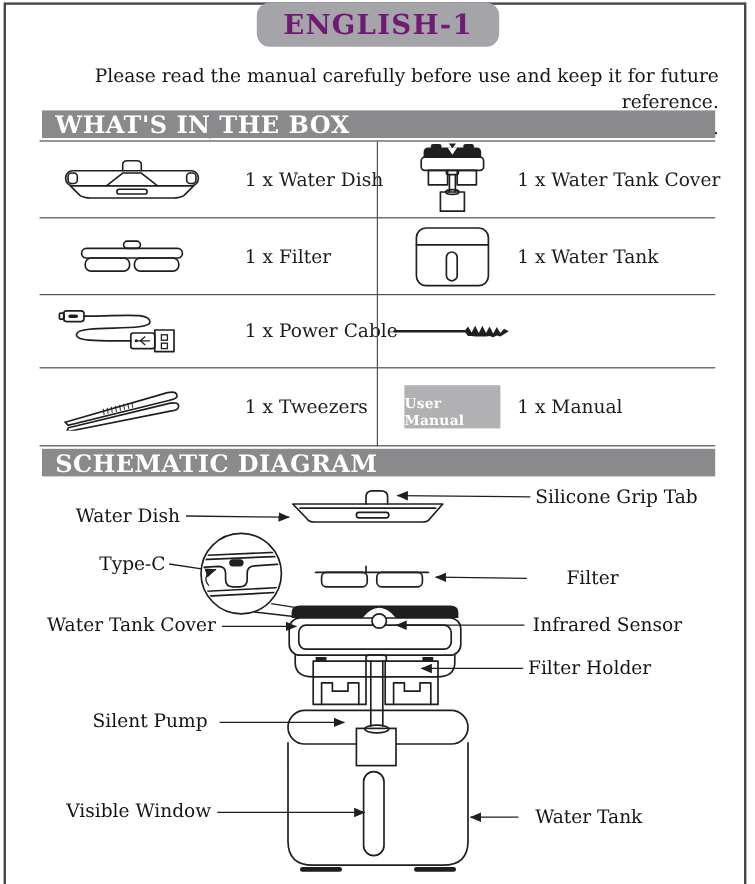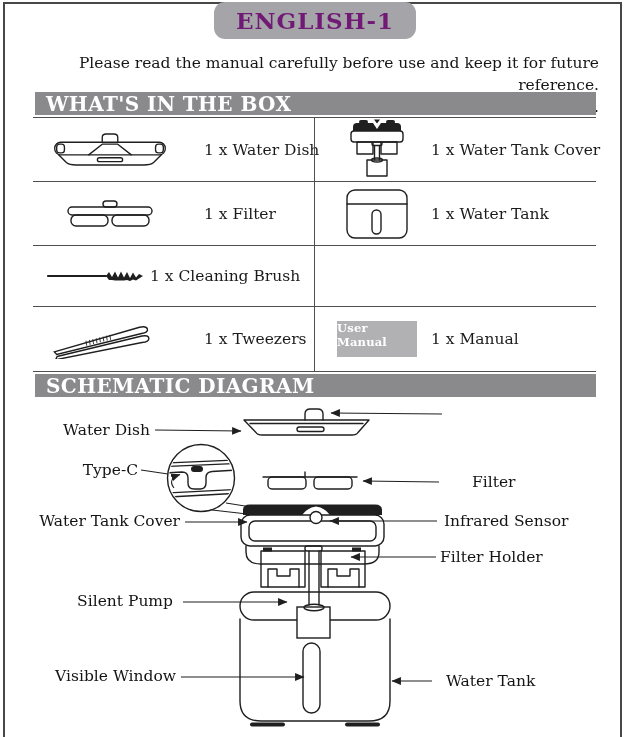--- a/index.html
+++ b/index.html
@@ -24,21 +24,21 @@
   .vdiv{position:absolute;left:281px;top:0;bottom:0;width:1px;background:#4f4f4f;z-index:2;}
   .cell{position:relative;height:100%;}
   .cell.left{width:281px;}
   .cell.right{width:282px;}
   .islot{position:absolute;top:0;height:100%;display:flex;align-items:center;justify-content:center;}
   .cell.left .islot{left:14px;width:126px;}
   .cell.right .islot{left:8px;width:110px;}
   .lbl{position:absolute;top:50%;transform:translateY(-50%);font-size:15.5px;white-space:nowrap;}
   .cell.left .lbl{left:137px;margin-left:34px;}
   .cell.right .lbl{left:117px;}
-  .manual-thumb{width:80px;height:36px;background:#b1b1b4;display:flex;align-items:flex-start;
+  .manual-thumb{width:80px;height:36px;background:#b1b1b4;display:flex;align-items:flex-end;
                 justify-content:center;}
   .manual-thumb span{color:#fff;font-weight:bold;font-size:11.5px;letter-spacing:.2px;}
   .diagram{position:absolute;left:0;top:400px;width:629px;height:337px;}
   .diagram svg.art{position:absolute;left:0;top:0;}
   .dlab{position:absolute;font-size:15.5px;line-height:18px;white-space:nowrap;color:#141414;}
   svg .ln{fill:none;stroke:#1f1f1f;stroke-width:1.4;stroke-linecap:round;stroke-linejoin:round;}
   svg .thin{fill:none;stroke:#1f1f1f;stroke-width:1.1;}
   svg .fl{fill:#1f1f1f;stroke:none;}
   svg .wf{fill:#fff;stroke:#1f1f1f;stroke-width:1.4;}
   svg .ld{fill:none;stroke:#1f1f1f;stroke-width:1.1;}
@@ -121,28 +121,46 @@
             <rect class="ln" x="3" y="2" width="60" height="48" rx="8"></rect>
             <line class="ln" x1="3" y1="16" x2="63" y2="16"></line>
             <rect class="ln" x="28" y="22" width="9" height="24" rx="4.5"></rect>
           </svg>
         </div>
         <div class="lbl">1 x Water Tank</div>
       </div>
     </div>
 
     <div class="trow r3">
+      <div class="cell left">
+        <div class="islot">
+          <svg width="126" height="44" viewBox="0 0 126 44">
+            <rect class="ln" x="6" y="5" width="17" height="9" rx="2.5"></rect>
+            <rect class="ln" x="2.5" y="7" width="4" height="5" rx="1"></rect>
+            <rect class="fl" x="10" y="8" width="8" height="3" rx="1.5"></rect>
+            <path class="ln" d="M23,9.5 C55,9.5 77,6 78,14 C79,23 20,16 17,24 C14,31 40,30 62,30"></path>
+            <rect class="ln" x="62" y="23.5" width="20" height="13" rx="2"></rect>
+            <line class="thin" x1="66" y1="30" x2="78" y2="30"></line>
+            <path class="thin" d="M70,30 L74,26.5"></path>
+            <path class="thin" d="M70,30 L74,33.5"></path>
+            <circle class="fl" cx="66.5" cy="30" r="1.3"></circle>
+            <rect class="ln" x="82" y="21" width="16" height="18"></rect>
+            <rect class="thin" x="87.5" y="25" width="5" height="4.5"></rect>
+            <rect class="thin" x="87.5" y="32" width="5" height="4.5"></rect>
+          </svg>
+        </div>
+        <div class="lbl">1 x Power Cable</div>
+      </div>
       <div class="cell right">
         <div class="islot">
           <svg width="100" height="24" viewBox="0 0 100 24">
             <line x1="2" y1="12" x2="60" y2="12" stroke="#1f1f1f" stroke-width="2.2" stroke-linecap="round"></line>
             <path class="fl" d="M60,12 L63,8 L66,13 L69,7.5 L72,13.5 L75,7.5 L78,13.5 L81,8 L84,14 L87,8.5 L90,13.5 L93,10 L97,12 L93,14.5 L90,16.5 L87,15.5 L84,17 L81,16 L78,16.5 L75,16.5 L72,16.5 L69,16.5 L66,16 L63,16 Z"></path>
           </svg>
         </div>
-        <div class="lbl">1 x Cleaning Brush</div>
       </div>
     </div>
 
     <div class="trow r4">
       <div class="cell left">
         <div class="islot">
           <svg width="124" height="40" viewBox="0 0 124 40">
             <g transform="rotate(-9 62 20)">
               <path class="wf" d="M5,24 L93,13 Q100,12.5 100.5,16 Q101,19.5 94,19.5 L7,27 Z"></path>
               <path class="wf" d="M7,29 L94,22 Q101,22 100.5,25.5 Q100,29 93,28.5 L5,32 Z"></path>
@@ -239,20 +257,21 @@
       <line class="ld" x1="141" y1="70" x2="168" y2="74"></line>
       <line class="ld" x1="439" y1="82" x2="363" y2="81" marker-end="url(#arr)"></line>
       <line class="ld" x1="185" y1="122" x2="247" y2="122" marker-end="url(#arr)"></line>
       <line class="ld" x1="437" y1="121" x2="330" y2="121" marker-end="url(#arr)"></line>
       <line class="ld" x1="436" y1="157" x2="351" y2="157" marker-end="url(#arr)"></line>
       <line class="ld" x1="183" y1="202" x2="287" y2="202" marker-end="url(#arr)"></line>
       <line class="ld" x1="181" y1="277" x2="304" y2="277" marker-end="url(#arr)"></line>
       <line class="ld" x1="432" y1="281" x2="392" y2="281" marker-end="url(#arr)"></line>
     </svg>
 
+    <div class="dlab" style="left:446px;top:5px">Silicone Grip Tab</div>
     <div class="dlab" style="right:479px;top:21px">Water Dish</div>
     <div class="dlab" style="right:491px;top:61px">Type-C</div>
     <div class="dlab" style="left:472px;top:73px">Filter</div>
     <div class="dlab" style="right:449px;top:112px">Water Tank Cover</div>
     <div class="dlab" style="left:444px;top:112px">Infrared Sensor</div>
     <div class="dlab" style="left:440px;top:148px">Filter Holder</div>
     <div class="dlab" style="right:456px;top:192px">Silent Pump</div>
     <div class="dlab" style="right:453px;top:267px">Visible Window</div>
     <div class="dlab" style="left:446px;top:272px">Water Tank</div>
   </div>

